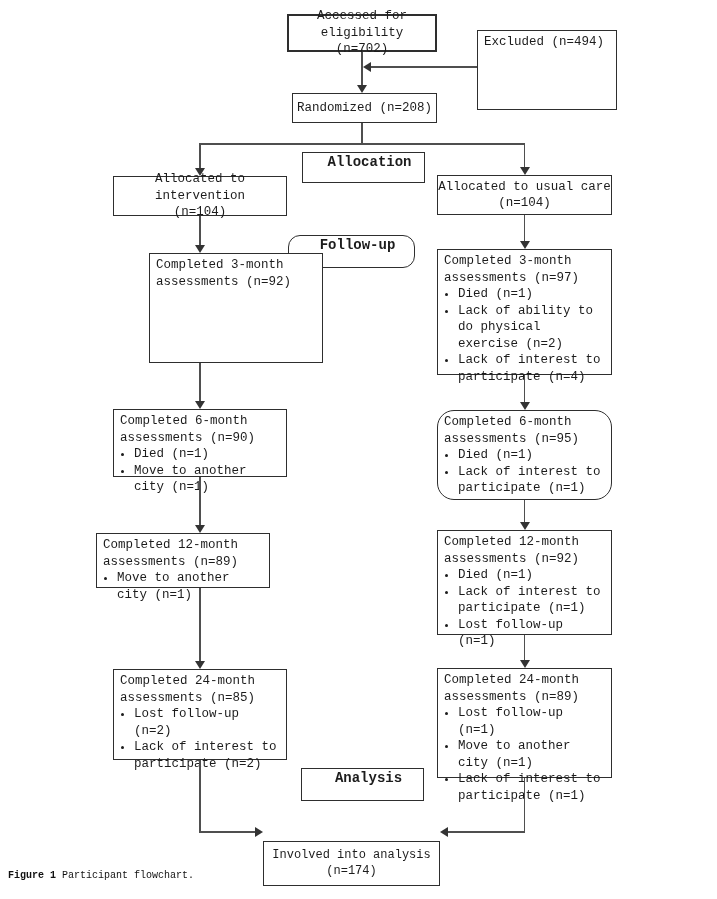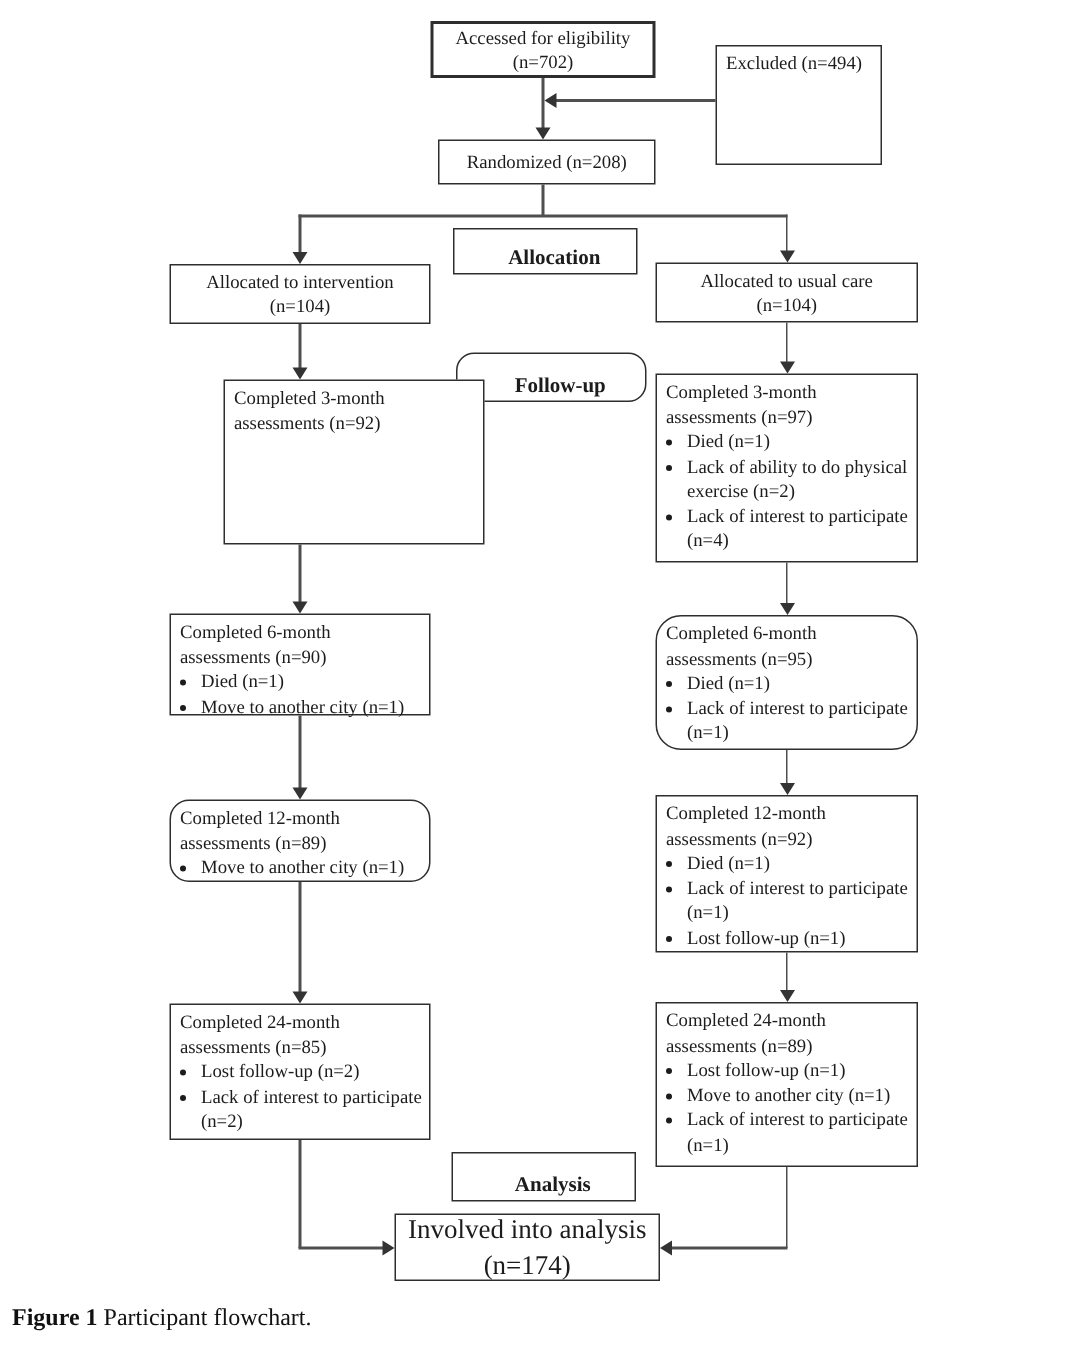--- a/index.html
+++ b/index.html
@@ -1,59 +1,59 @@
 <!DOCTYPE html>
 <html><head>
 <meta charset="utf-8">
 <style>
   html,body { margin:0; padding:0; background:#ffffff; }
   #canvas {
     position:relative;
     width:647px; height:899px;
     background:#ffffff;
-    font-family:Liberation Serif, serif;
+    font-family:Liberation Mono, monospace;
     color:#1c1c1c;
     overflow:hidden;
   }
   .box {
     position:absolute;
     background:#ffffff;
     border:1.5px solid #2e2e2e;
     box-sizing:border-box;
     font-size:12.5px;
     line-height:1.32;
   }
   .box.center {
     display:flex; flex-direction:column;
     align-items:center; justify-content:center;
     text-align:center;
   }
   .box.leftalign { padding:3px 4px 3px 6px; text-align:left; }
   .stage {
     font-weight:bold; font-size:14px;
-    display:flex; align-items:flex-end; justify-content:center;
+    display:flex; align-items:flex-start; justify-content:center;
     border-width:1.5px;
     padding-left:12px;
   }
   ul.bullets {
     margin:0; padding:0 0 0 14px;
     list-style:disc outside;
   }
   ul.bullets li { padding:0; margin:0; }
   ul.bullets.nowrap li { white-space:nowrap; }
   .line { position:absolute; background:#4f4f4f; }
   .vline { width:1.5px; }
   .hline { height:1.5px; }
   .arr { position:absolute; width:0; height:0; }
   .arr.down { border-left:5px solid transparent; border-right:5px solid transparent; border-top:8px solid #333333; }
   .arr.left { border-top:5px solid transparent; border-bottom:5px solid transparent; border-right:8px solid #333333; }
   .arr.right { border-top:5px solid transparent; border-bottom:5px solid transparent; border-left:8px solid #333333; }
   .caption {
     position:absolute; left:8px; top:870px;
-    font-size:16px; color:#111111;
+    font-size:10px; color:#111111;
   }
   .caption b { font-weight:bold; }
 </style>
 </head>
 <body>
 
 <div id="canvas">
 
   <div class="box center" style="left:287px; top:14px; width:150px; height:38px; border-width:2px;">
     <span>Accessed for eligibility</span>
@@ -75,37 +75,37 @@
   <div class="box center" style="left:113px; top:176px; width:174px; height:40px;">
     <span>Allocated to intervention</span>
     <span>(n=104)</span>
   </div>
 
   <div class="box center" style="left:437px; top:175px; width:175px; height:40px;">
     <span>Allocated to usual care</span>
     <span>(n=104)</span>
   </div>
 
-  <div class="box stage" style="left:304px; top:235px; width:127px; height:33px;border-radius:12px;">
+  <div class="box stage" style="left:288px; top:235px; width:127px; height:33px;border-radius:12px;">
     <span>Follow-up</span>
   </div>
 
   <div class="box leftalign" style="left:113px; top:253px; width:174px; height:110px;margin-left:36px;">
     <div>Completed 3-month assessments (n=92)</div>
   </div>
 
   <div class="box leftalign" style="left:113px; top:409px; width:174px; height:68px;">
     <div>Completed 6-month assessments (n=90)</div>
     <ul class="bullets">
         <li>Died (n=1)</li>
         <li>Move to another city (n=1)</li>
       </ul>
   </div>
 
-  <div class="box leftalign" style="left:113px; top:533px; width:174px; height:55px;border-radius:13px;">
+  <div class="box leftalign" style="left:96px; top:533px; width:174px; height:55px;">
     <div>Completed 12-month assessments (n=89)</div>
     <ul class="bullets">
         <li>Move to another city (n=1)</li>
       </ul>
   </div>
 
   <div class="box leftalign" style="left:113px; top:669px; width:174px; height:91px;">
     <div>Completed 24-month assessments (n=85)</div>
     <ul class="bullets">
         <li>Lost follow-up (n=2)</li>
@@ -145,21 +145,21 @@
         <li>Lost follow-up (n=1)</li>
         <li>Move to another city (n=1)</li>
         <li>Lack of interest to participate (n=1)</li>
       </ul>
   </div>
 
   <div class="box stage" style="left:301px; top:768px; width:123px; height:33px;">
     <span>Analysis</span>
   </div>
 
-  <div class="box center" style="left:263px; top:809px; width:177px; height:45px; font-size:18px;">
+  <div class="box center" style="left:263px; top:841px; width:177px; height:45px; font-size:12px;">
     <span>Involved into analysis (n=174)</span>
   </div>
 
   <div class="line vline" style="left:361.25px; top:52px; height:34px;"></div>
   <div class="arr down" style="left:357px; top:85px;"></div>
 
   <div class="line hline" style="left:368px; top:66px; width:109px;"></div>
   <div class="arr left" style="left:363px; top:62px;"></div>
 
   <div class="line vline" style="left:361.25px; top:123px; height:21px;"></div>

